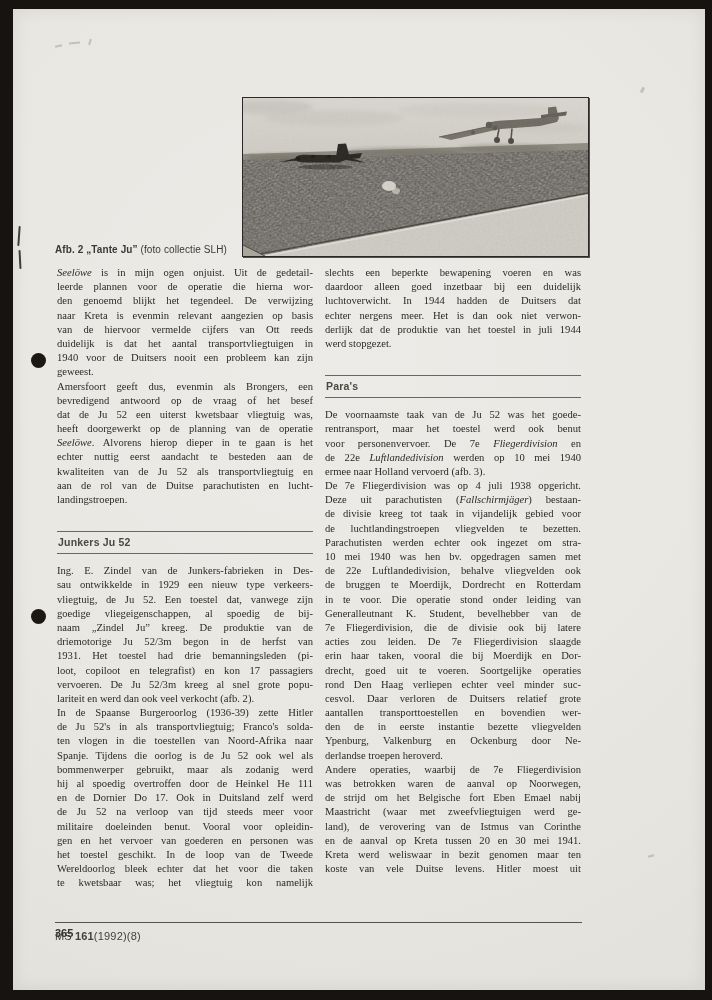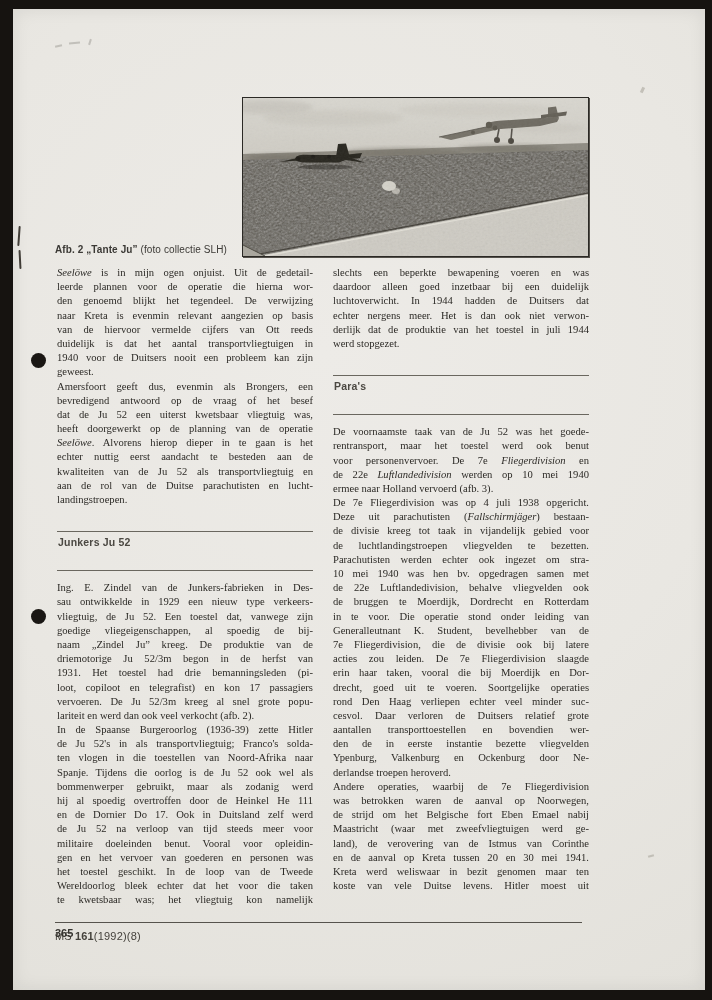--- a/index.html
+++ b/index.html
@@ -13,26 +13,26 @@
          border:1.5px solid #2b2925;background:#d5d3cc;box-shadow:1px 1px 0 #55524c;}
   .photo svg{display:block;width:100%;height:100%;}
   
   .caption{position:absolute;left:42px;top:235px;width:185px;
            font-family:"Liberation Sans",sans-serif;font-size:10px;color:#3b3935;
            letter-spacing:.1px;line-height:11px;}
   .cap-b{font-weight:bold;}
   
   .col{position:absolute;top:257px;width:256px;}
   .col-left{left:44px;}
-  .col-right{left:320px;}
+  .col-right{left:312px;}
   .tl{height:14.2px;line-height:14.2px;font-size:10.6px;color:#2c2a26;
       text-align:justify;text-align-last:justify;overflow:hidden;white-space:normal;}
   .tl.end{text-align-last:left;}
   .tl em{font-style:italic;}
-  .heading{margin:24px 0 10px 0;padding:4px 1px 22px 1px;
+  .heading{margin:24px 0 10px 0;padding:4px 1px 5px 1px;
            border-top:1px solid #6a675f;border-bottom:1px solid #6a675f;
            font-family:"Liberation Sans",sans-serif;font-weight:bold;font-size:10.5px;
            color:#4b4842;letter-spacing:.2px;}
   
   .footer-rule{position:absolute;left:42px;top:913px;width:527px;height:1px;background:#56534d;}
   .footer-left{position:absolute;left:42px;top:921px;font-family:"Liberation Sans",sans-serif;
                font-size:11px;color:#45423c;letter-spacing:.2px;}
   .f-issue{font-weight:bold;margin-left:3px;}
   .footer-right{position:absolute;left:42px;top:918px;width:527px;text-align:left;
                 font-family:"Liberation Sans",sans-serif;font-size:11px;font-weight:bold;color:#35332f;}

